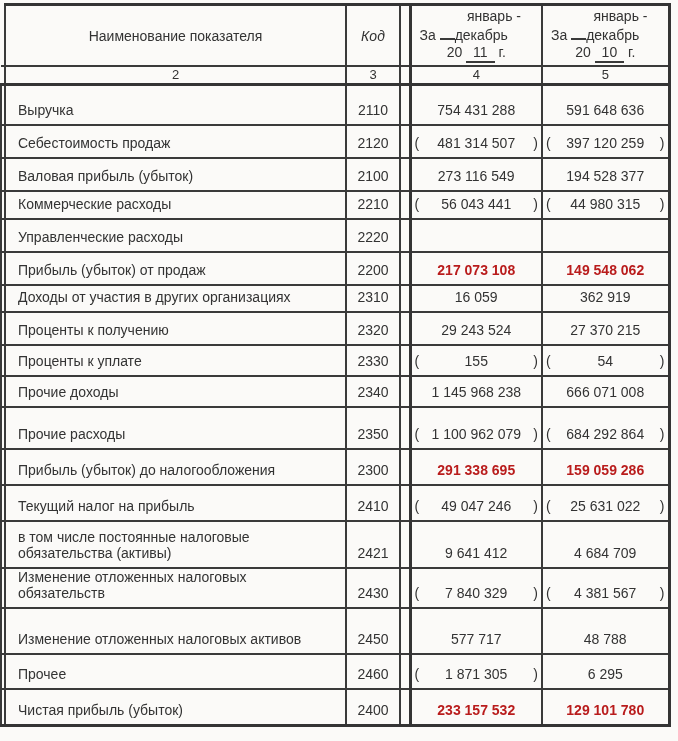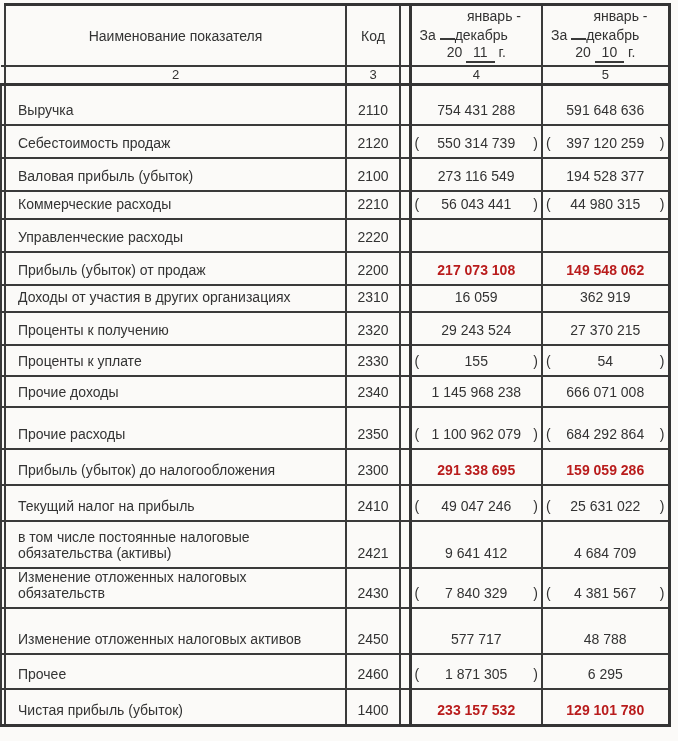--- a/index.html
+++ b/index.html
@@ -31,21 +31,21 @@
   tr.hdr-row > .bt { border-top:3px solid #343434; }
   td, th { border-bottom:2px solid #3a3a3a; }
   tr.num-row > td { border-bottom:3px solid #343434; }
   tr.last-row > td { border-bottom:3px solid #343434 !important; }
   tbody .c-stub { border-left:2px solid #3a3a3a; }
 
   
   tr.hdr-row { height:61px; }
   tr.hdr-row th { vertical-align:middle; }
   .hdr-name { text-align:center; }
-  .hdr-code { text-align:center; }
+  .hdr-code { text-align:center;font-style:italic; }
   .hdr-period { font-size:14px; line-height:17px; padding:2px 0; }
   .hdr-period .l1 { text-align:right; padding-right:20px; }
   .hdr-period .l2 { text-align:left; padding-left:8px; }
   .hdr-period .l2 .blank { display:inline-block; width:15px; border-bottom:2px solid #3a3a3a; height:13px; }
   .hdr-period .l3 { text-align:center; }
   .hdr-period .year { display:inline-block; padding:0 7px; border-bottom:2px solid #3a3a3a; }
 
   tr.num-row { height:18px; }
   tr.num-row td { text-align:center; vertical-align:middle; font-size:13px; }
 
@@ -114,21 +114,21 @@
         <tr style="height: 33px;">
           <td class="c-stub"></td>
           <td class="c-name">
             <div class="lbl">Себестоимость продаж</div>
           </td>
           <td class="c-code">2120</td>
           <td class="c-gap"></td>
           <td class="c-v1">
             <div class="paren">
               <span>(</span>
-              <span class="val">550 314 739</span>
+              <span class="val">481 314 507</span>
               <span>)</span>
             </div>
           </td>
           <td class="c-v2">
             <div class="paren">
               <span>(</span>
               <span class="val">397 120 259</span>
               <span>)</span>
             </div>
           </td>
@@ -347,20 +347,20 @@
               <span>)</span>
             </div>
           </td>
           <td class="c-v2"><span>6 295</span></td>
         </tr>
         <tr class="last-row" style="height: 36px;">
           <td class="c-stub"></td>
           <td class="c-name">
             <div class="lbl">Чистая прибыль (убыток)</div>
           </td>
-          <td class="c-code">1400</td>
+          <td class="c-code">2400</td>
           <td class="c-gap"></td>
           <td class="c-v1"><span class="bold">233 157 532</span></td>
           <td class="c-v2"><span class="bold">129 101 780</span></td>
         </tr>
       </tbody>
   </table>
 </div>
 
 </body></html>

